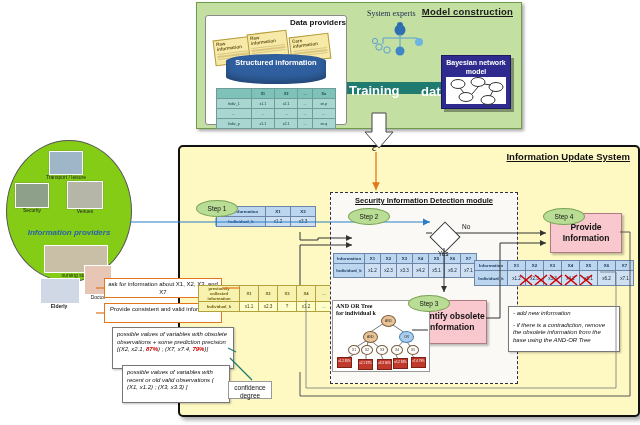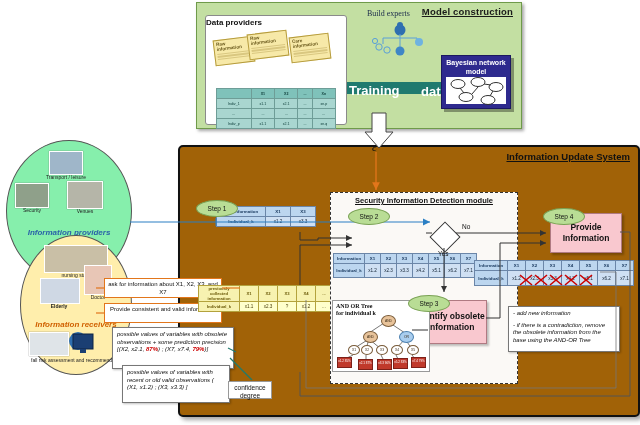--- a/index.html
+++ b/index.html
@@ -8,21 +8,21 @@
   #root{position:absolute;inset:0;}
   .abs{position:absolute;}
 
   
   .model-panel{left:196px;top:2px;width:324px;height:125px;background:#c3dfa2;
       border:1px solid #6f9a4a;box-shadow:2px 2px 3px rgba(0,0,0,.35);}
   .model-title{position:absolute;right:8px;top:3px;font-size:9.5px;font-weight:bold;
       color:#1a1a1a;text-decoration:underline;letter-spacing:.2px;}
   .dp-box{position:absolute;left:8px;top:12px;width:140px;height:108px;background:#fff;
       border:1px solid #8a8a8a;border-radius:3px;}
-  .dp-title{position:absolute;left:0;right:0;top:2px;text-align:left;font-size:8px;
+  .dp-title{position:absolute;left:0;right:0;top:2px;text-align:right;font-size:8px;
       font-weight:bold;color:#111;}
   .doc{position:absolute;width:38px;height:24px;background:#f7e9a8;border:1px solid #b59b3d;
       transform:rotate(-7deg);font-size:4.2px;color:#6b5a1d;overflow:hidden;}
   .doc b{display:block;font-size:4.6px;padding:1px 2px;}
   .doc .ln{height:1.4px;background:#d9c780;margin:1px 2px;}
   .cyl{position:absolute;left:20px;top:38px;width:100px;height:30px;background:#2f5f9e;
       border-radius:50%/24%;box-shadow:inset 0 -4px 6px rgba(0,0,0,.25);}
   .cyl span{position:absolute;left:0;right:0;top:4px;text-align:center;color:#fff;
       font-size:7.5px;font-weight:bold;line-height:10px;}
   .dp-table{position:absolute;left:10px;top:72px;width:120px;border-collapse:collapse;}
@@ -36,28 +36,28 @@
       border:1px solid #1b1860;box-shadow:3px 3px 0 rgba(0,0,0,.35);}
   .bn-box .cap{position:absolute;left:0;right:0;top:2px;text-align:center;color:#fff;
       font-size:7px;font-weight:bold;line-height:9px;}
   .bn-inner{position:absolute;left:4px;top:21px;right:4px;bottom:4px;background:#fff;}
   .band-lbl{position:absolute;font-size:13px;font-weight:bold;color:#fff;}
   .cloud{position:absolute;left:192px;top:72px;width:48px;height:30px;background:#fff;
       border:1px solid #444;border-radius:50%;text-align:center;font-size:8px;font-weight:bold;
       line-height:9.5px;padding-top:5px;box-sizing:border-box;}
 
   
-  .sys-frame{left:178px;top:145px;width:458px;height:268px;background:#a16207;
+  .sys-frame{left:178px;top:145px;width:458px;height:268px;background:#fef9c3;
       border:2px solid #111;border-radius:5px;box-shadow:3px 3px 4px rgba(0,0,0,.35);}
   .sys-title{position:absolute;right:8px;top:4px;font-size:9.5px;font-weight:bold;
       text-decoration:underline;color:#111;}
 
   
   .ell{position:absolute;border:1px solid #555;border-radius:50%;}
-  .ell-prov{left:6px;top:140px;width:124px;height:140px;background:#86efac;}
+  .ell-prov{left:6px;top:140px;width:124px;height:140px;background:#84cc16;}
   .ell-recv{left:20px;top:235px;width:110px;height:138px;background:#ffeeac;}
   .ell-lbl{position:absolute;left:0;right:0;text-align:center;font-size:8px;font-style:italic;
       font-weight:bold;}
   .photo{position:absolute;background:#b9c4cc;border:1px solid #fff;box-shadow:0 0 1px #666;}
   .photo-cap{position:absolute;left:0;right:0;text-align:center;font-size:5px;color:#222;}
 
   
   .callout{position:absolute;background:#fff;border:1px solid #e2761b;font-size:6px;
       color:#111;text-align:center;line-height:7.5px;padding:2px 3px;box-sizing:border-box;}
   .note{position:absolute;background:#fff;border:1px solid #777;font-size:6px;font-style:italic;
@@ -130,20 +130,23 @@
           <div class="ln"></div>
           <div class="ln"></div>
       </div>
       <div class="doc" style="left:84px;top:19px;">
         <b>Care information</b>
         <div class="ln"></div>
           <div class="ln"></div>
           <div class="ln"></div>
       </div>
 
+      <div class="cyl">
+        <span>Structured information</span>
+      </div>
 
       <table class="dp-table">
         <tbody>
             <tr>
           <td></td>
           <td>X1</td>
           <td>X2</td>
           <td>...</td>
           <td>Xn</td>
         </tr>
@@ -165,21 +168,21 @@
           <td>Indiv_p</td>
           <td>x1.1</td>
           <td>x2.1</td>
           <td>...</td>
           <td>xn.q</td>
         </tr>
       </tbody>
         </table>
     </div>
 
-    <div class="experts-label">Build experts</div>
+    <div class="experts-label">System experts</div>
 
     <svg class="abs" style="left:168px;top:17px;width:70px;height:42px;">
       <circle cx="35" cy="10" r="5.5" fill="#2f6fb0"></circle>
       <circle cx="35" cy="5" r="3" fill="#2f6fb0"></circle>
       <line x1="18" y1="18" x2="52" y2="18" stroke="#5aa0d8" stroke-width="1"></line>
       <line x1="35" y1="14" x2="35" y2="28" stroke="#5aa0d8" stroke-width="1"></line>
       <line x1="18" y1="18" x2="18" y2="24" stroke="#5aa0d8" stroke-width="1"></line>
       <line x1="52" y1="18" x2="52" y2="24" stroke="#5aa0d8" stroke-width="1"></line>
       <circle cx="14" cy="27" r="3.2" fill="none" stroke="#5aa0d8"></circle>
       <circle cx="22" cy="30" r="3.2" fill="none" stroke="#5aa0d8"></circle>
@@ -223,30 +226,20 @@
   <div class="abs ell ell-prov">
     <div class="photo" style="left:42px;top:10px;width:32px;height:22px;background:#9fb6c9;"></div>
     <div class="photo-cap" style="left:30px;top:33px;width:58px;">Transport / leisure</div>
     <div class="photo" style="left:8px;top:42px;width:32px;height:23px;background:#8fa08a;"></div>
     <div class="photo-cap" style="left:4px;top:66px;width:42px;">Security</div>
     <div class="photo" style="left:60px;top:40px;width:34px;height:26px;background:#b5b5a8;"></div>
     <div class="photo-cap" style="left:58px;top:67px;width:40px;">Venues</div>
     <div class="ell-lbl" style="top:87px;color:#2a63a8;">Information providers</div>
   </div>
 
-  <div class="abs ell ell-recv">
-    <div class="ell-lbl" style="top:84px;color:#d06000;">Information receivers</div>
-    <div class="photo" style="left:8px;top:96px;width:38px;height:22px;background:#dfe4e8;"></div>
-    <svg class="abs" style="left:44px;top:92px;width:34px;height:30px;">
-      <circle cx="13" cy="13" r="9" fill="#2f6fb0"></circle>
-      <rect x="8" y="6" width="20" height="15" fill="#1b3f73" stroke="#0f2545"></rect>
-      <rect x="15" y="21" width="6" height="4" fill="#1b3f73"></rect>
-    </svg>
-    <div class="photo-cap" style="left:6px;top:121px;width:100px;line-height:7px;">fall risk assessment and recommendation</div>
-  </div>
 
   <div class="abs" style="left:44px;top:245px;width:62px;height:26px;background:#c9bfa6;border:1px solid #fff;"></div>
   <div class="abs photo-cap" style="left:40px;top:272px;width:70px;">nursing staff</div>
   <div class="abs" style="left:84px;top:265px;width:26px;height:28px;background:#e8c6b6;border:1px solid #fff;"></div>
   <div class="abs photo-cap" style="left:80px;top:294px;width:36px;">Doctor</div>
   <div class="abs" style="left:40px;top:278px;width:38px;height:24px;background:#cfd8e4;border:1px solid #fff;"></div>
   <div class="abs photo-cap" style="left:34px;top:303px;width:50px;font-weight:bold;">Elderly</div>
 
   <div class="callout" style="left:104px;top:278px;width:118px;height:20px;">
     <span>ask for information about X1, X2, X3, and X7</span>

